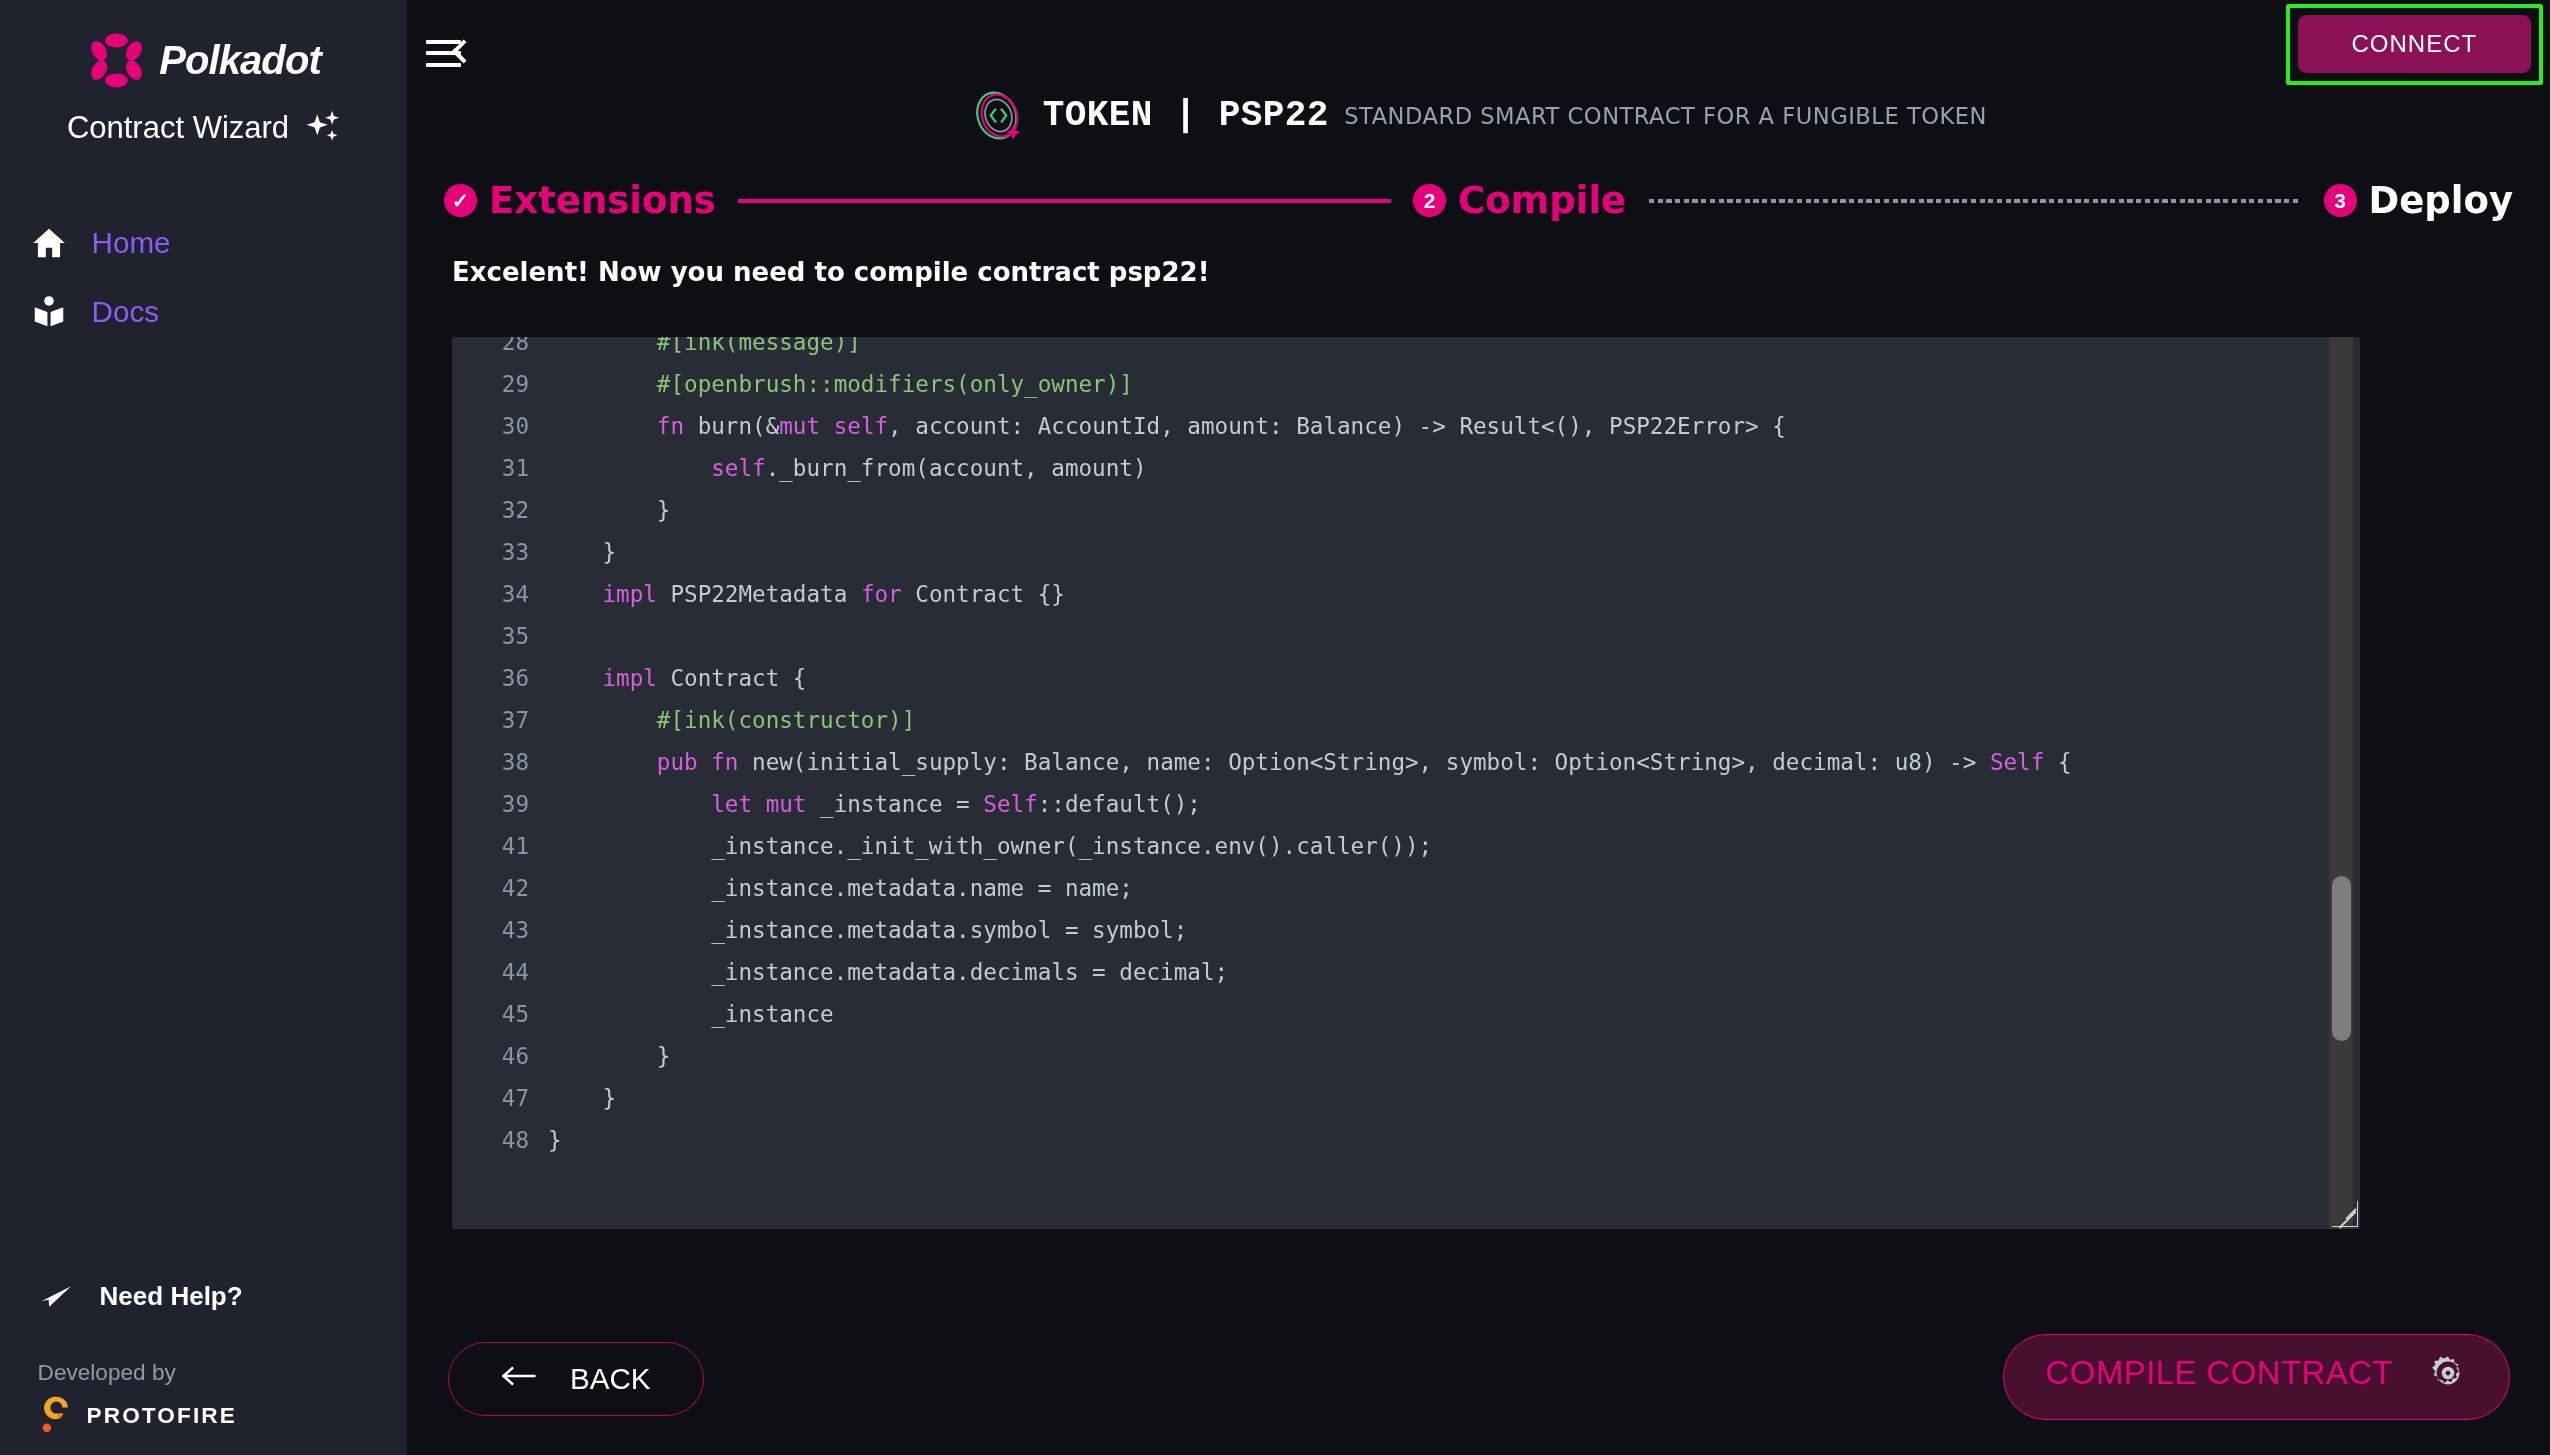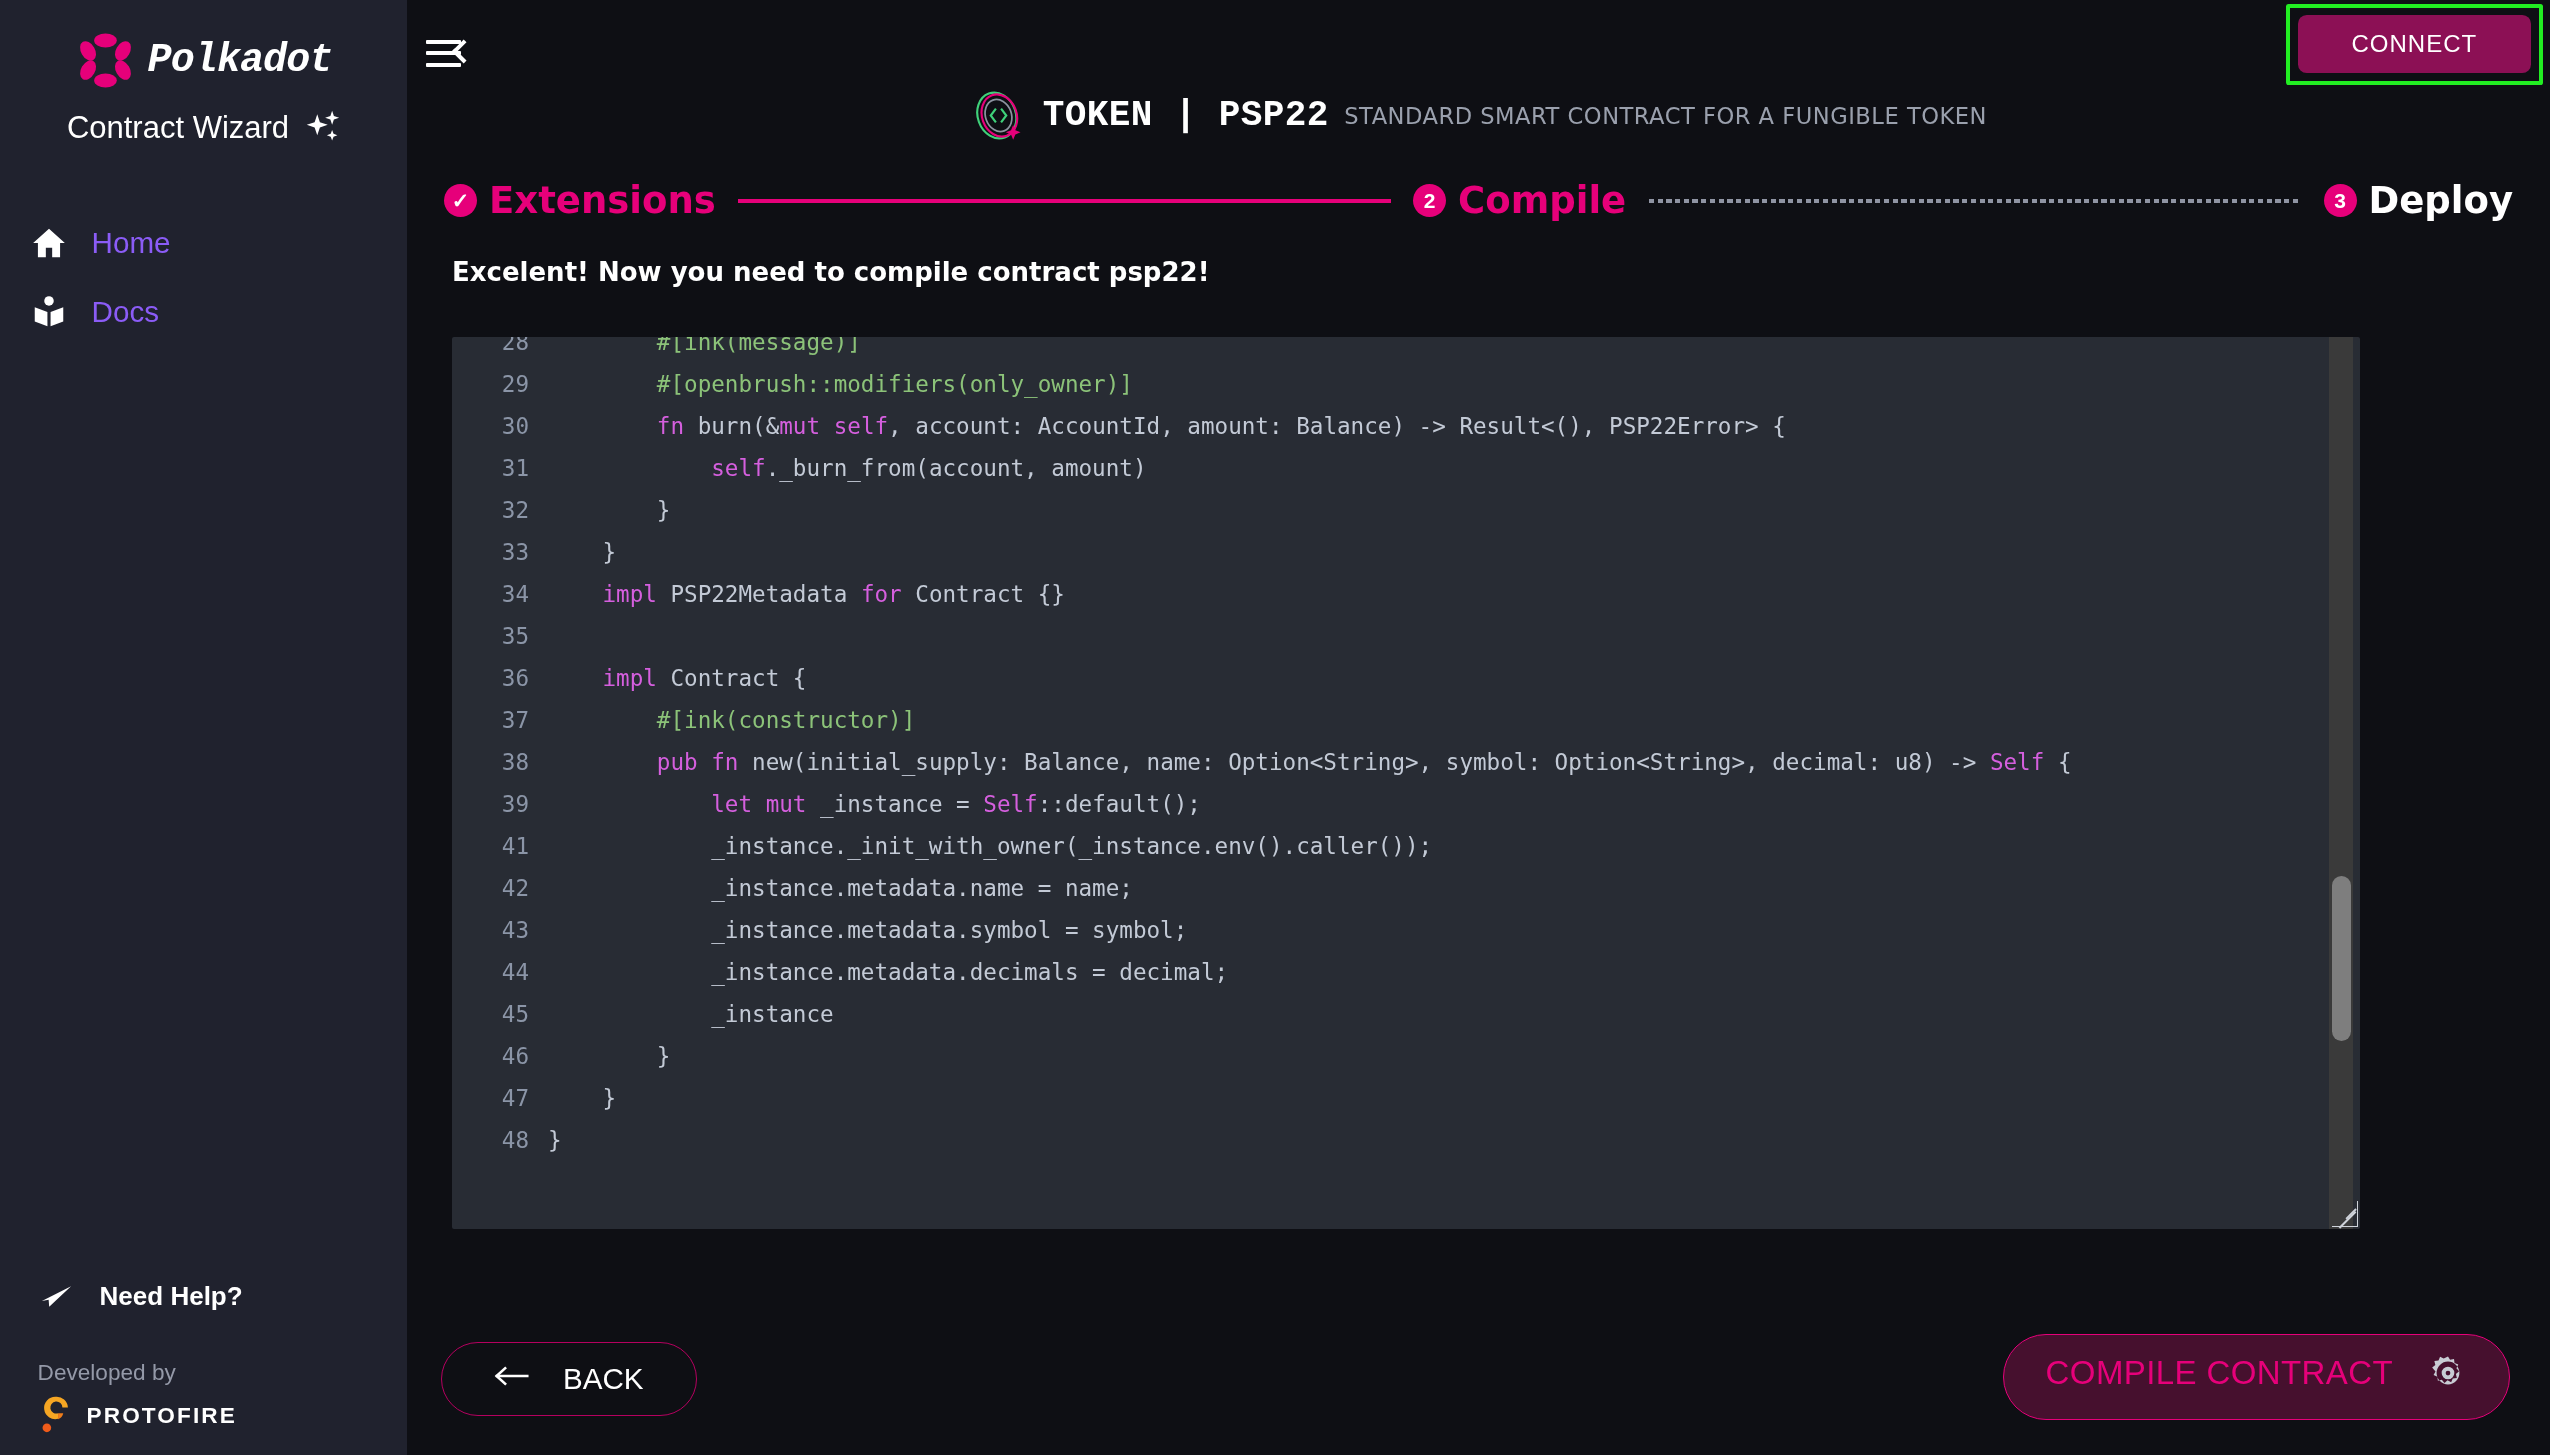--- a/index.html
+++ b/index.html
@@ -16,21 +16,21 @@
     width: 407px; height: 1455px; flex: 0 0 407px;
     background: #20222e;
     position: relative;
   }
   .brand { padding: 29.6px 0 0 0; text-align: center; }
   .brand-logo-row {
     display: flex; align-items: center; justify-content: center; gap: 12px;
   }
   .dot-logo { width: 61px; height: 61px; position: relative; }
   .brand-name {
-    font-family: Liberation Mono, monospace;
+    font-family: Liberation Sans, sans-serif;
     font-size: 40px; font-weight: bold; font-style: italic;
     color: #ffffff; letter-spacing: -0.9px;
   }
   .brand-sub {
     margin-top: 18px;
     font-size: 31px; color: #ffffff; font-weight: 400;
     display: flex; align-items: center; justify-content: center; gap: 16px;
   }
   .sparkle { color: #fff; font-size: 26px; line-height: 1; }
 
@@ -185,21 +185,21 @@
   }
   .resize-grip::before, .resize-grip::after {
     content:""; position:absolute; background:#cfd3da; height:1.7px; width:22.6px;
     transform: rotate(-45deg); right: -1.7px;
   }
   .resize-grip::before { bottom: 5.2px; }
   .resize-grip::after  { bottom: 12px; width: 14px; right: -0.9px; }
 
   
   .back-btn {
-    position: absolute; left: 34px; bottom: 39px;
+    position: absolute; left: 41px; bottom: 39px;
     border: 1.7px solid #b5005f; border-radius: 52px;
     background: transparent; color: #ffffff;
     font-size: 29.6px; padding: 19px 52px;
     display: flex; align-items: center; gap: 31px;
     cursor: pointer; font-family: "Liberation Sans", sans-serif;
   }
   .compile-btn {
     position: absolute; right: 40px; bottom: 35px;
     border: 1.7px solid #e6007a; border-radius: 52px;
     background: #46102e; color: #e6007a;

